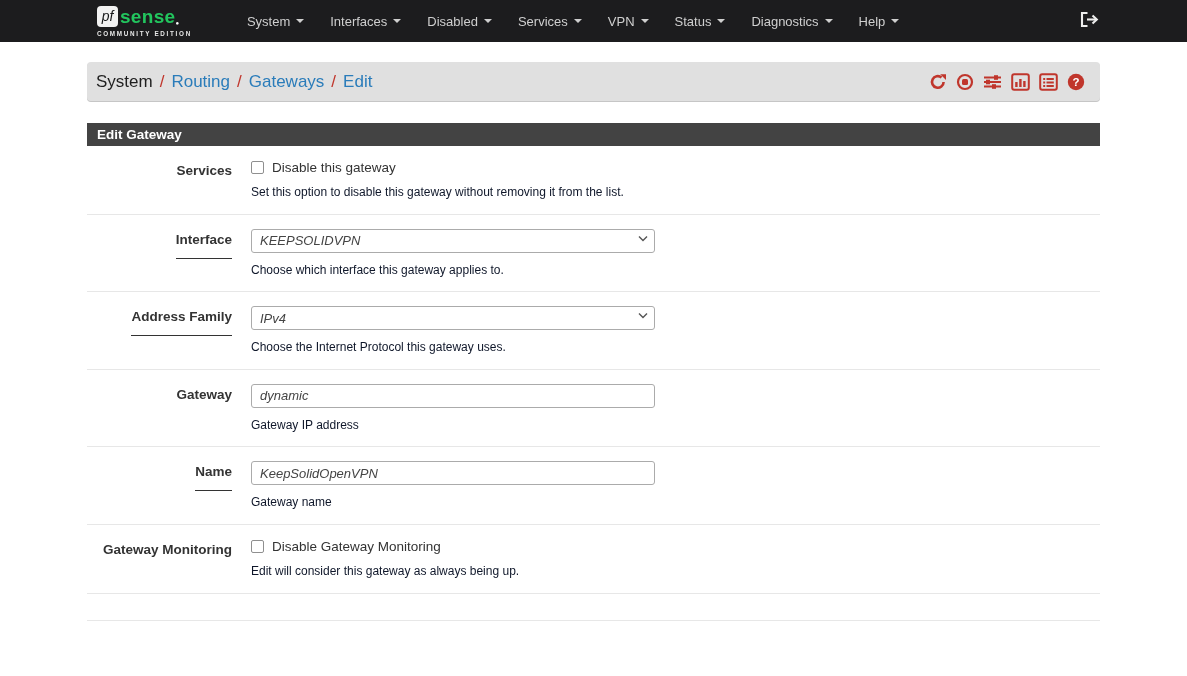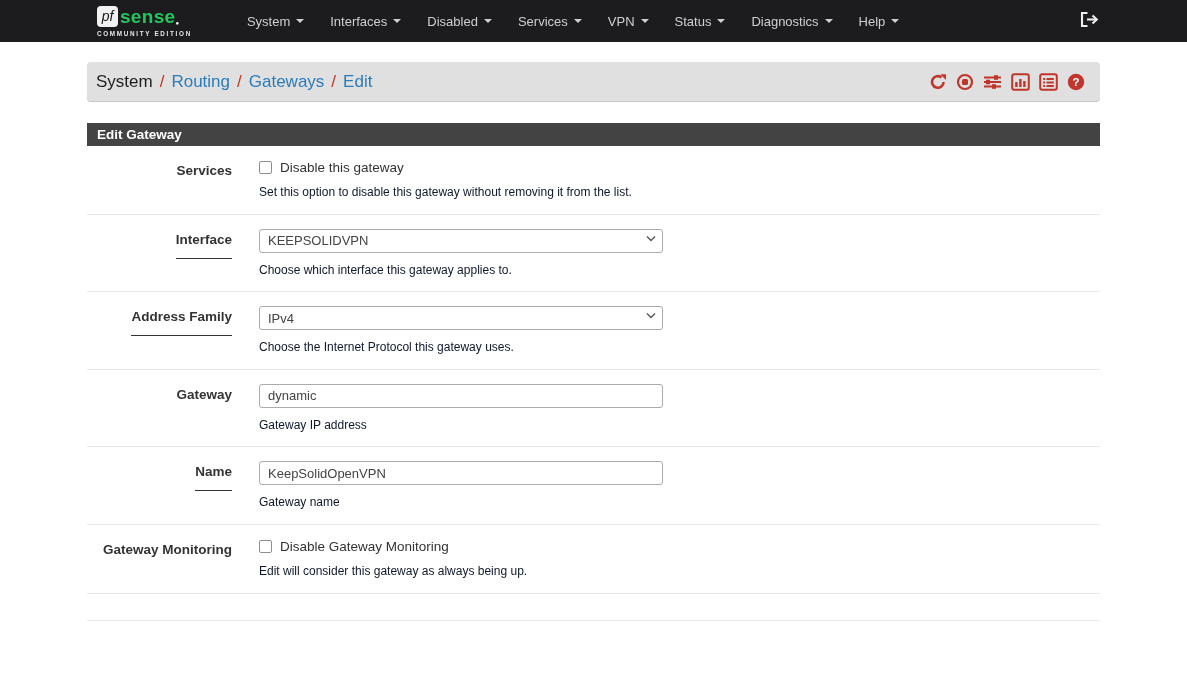--- a/index.html
+++ b/index.html
@@ -91,21 +91,21 @@
   .col-label {
     flex: 0 0 145px;
     text-align: right;
     font-weight: bold;
     font-size: 13.5px;
     color: #333;
     padding-top: 3px;
   }
   .col-label.u { }
   .col-label.u .lbl-txt { border-bottom: 1px solid #333; padding-bottom: 11px; }
-  .col-control { margin-left: 27px; flex: 1; padding-right: 10px; }
+  .col-control { margin-left: 19px; flex: 1; padding-right: 10px; }
 
   .check-line { display: flex; align-items: center; }
   .checkbox {
     appearance: none; -webkit-appearance: none;
     width: 13px; height: 13px;
     border: 1px solid #8f8f8f;
     border-radius: 2px;
     background: #fff;
     margin-right: 8px;
     cursor: pointer;
@@ -115,20 +115,21 @@
   .text-input, .select-wrap select {
     width: 404px;
     height: 24px;
     border: 1px solid #ababab;
     border-radius: 3px;
     font-family: "Liberation Sans", "DejaVu Sans", sans-serif;
     font-size: 13px;
     color: #444;
     padding: 0 8px;
     background: #fff;
+    font-style: italic;
   }
   .select-wrap { position: relative; width: 404px; }
   .select-wrap select {
     appearance: none; -webkit-appearance: none;
     width: 100%;
     cursor: pointer;
   }
   .select-chevron {
     position: absolute; right: 7px; top: 6px;
     pointer-events: none;

